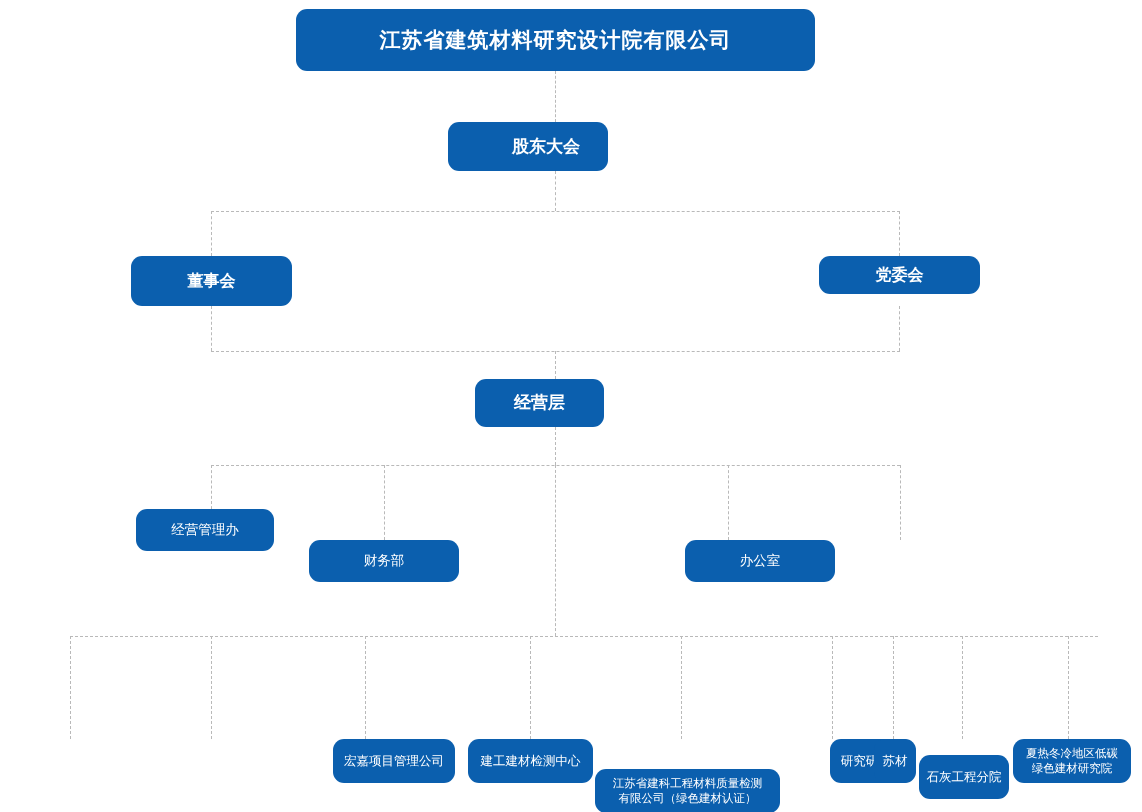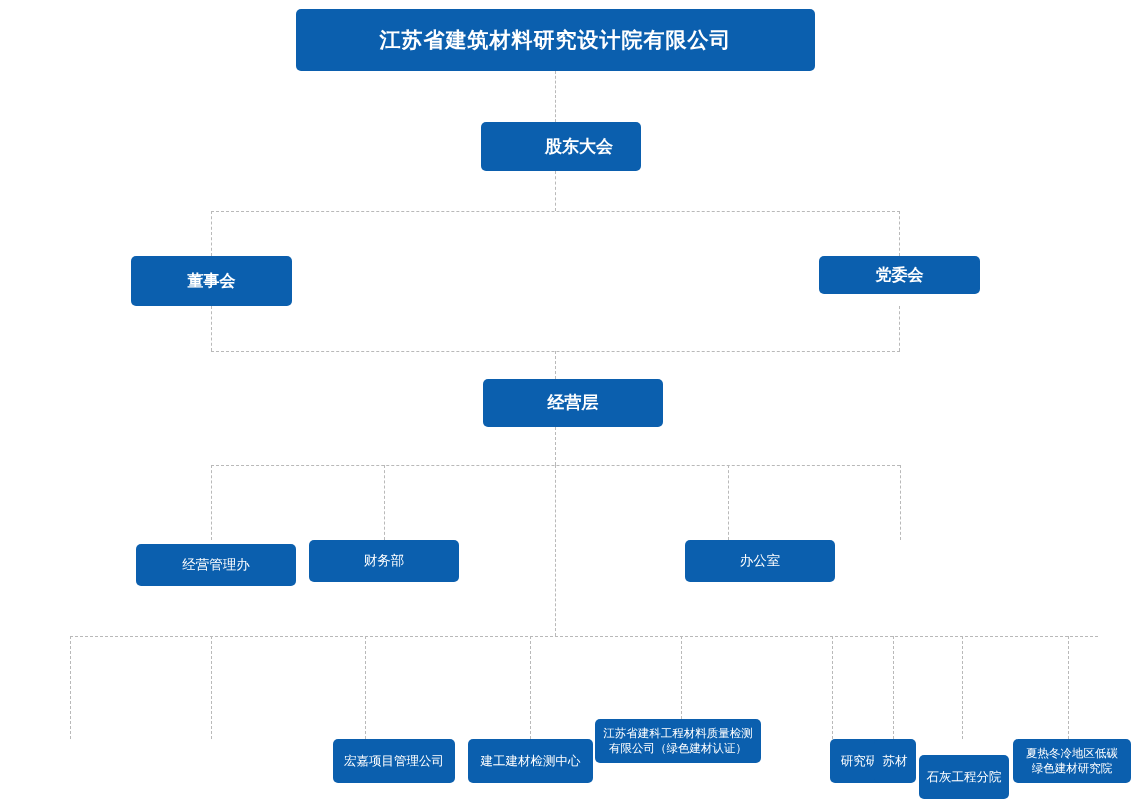--- a/index.html
+++ b/index.html
@@ -15,21 +15,21 @@
     position: relative;
     width: 1142px;
     height: 812px;
     overflow: hidden;
     background: #ffffff;
   }
   .node {
     position: absolute;
     box-sizing: border-box;
     background: #0b5fae;
-    border-radius: 5px;
+    border-radius: 11px;
     color: #ffffff;
     display: flex;
     align-items: center;
     justify-content: center;
     text-align: center;
     line-height: 1.28;
     padding: 2px 6px;
     white-space: pre-line;
   }
   .n-root {
@@ -104,35 +104,35 @@
   <div class="line v-line" style="left:365px; top:636px; height:103px;"></div>
   <div class="line v-line" style="left:530px; top:636px; height:103px;"></div>
   <div class="line v-line" style="left:681px; top:636px; height:103px;"></div>
   <div class="line v-line" style="left:832px; top:636px; height:103px;"></div>
   <div class="line v-line" style="left:893px; top:636px; height:103px;"></div>
   <div class="line v-line" style="left:962px; top:636px; height:103px;"></div>
   <div class="line v-line" style="left:1068px; top:636px; height:103px;"></div>
 
   <div class="node n-root" style="left:296px; top:9px; width:519px; height:62px;">江苏省建筑材料研究设计院有限公司</div>
 
-  <div class="node n-l1" style="left:481px; top:122px; width:160px; height:49px;padding-left:42px;">股东大会</div>
+  <div class="node n-l1" style="left:448px; top:122px; width:160px; height:49px;padding-left:42px;">股东大会</div>
 
   <div class="node n-l2" style="left:131px; top:256px; width:161px; height:50px;">董事会</div>
 
   <div class="node n-l2" style="left:819px; top:256px; width:161px; height:38px;">党委会</div>
 
-  <div class="node n-l1" style="left:475px; top:379px; width:180px; height:48px;margin-left:8px;">经营层</div>
+  <div class="node n-l1" style="left:475px; top:379px; width:129px; height:48px;">经营层</div>
 
-  <div class="node n-l3" style="left:136px; top:544px; width:160px; height:42px;">经营管理办</div>
+  <div class="node n-l3" style="left:136px; top:509px; width:138px; height:42px;">经营管理办</div>
   <div class="node n-l3" style="left:309px; top:540px; width:150px; height:42px;">财务部</div>
   <div class="node n-l3" style="left:654px; top:540px; width:150px; height:42px;margin-left:31px;">办公室</div>
 
   <div class="node n-l4" style="left:297px; top:739px; width:122px; height:44px;margin-left:36px;">宏嘉项目管理公司</div>
   <div class="node n-l4" style="left:468px; top:739px; width:125px; height:44px;">建工建材检测中心</div>
-  <div class="node n-l4-sm" style="left:595px; top:719px; width:166px; height:44px;">江苏省建科工程材料质量检测
+  <div class="node n-l4-sm" style="left:595px; top:769px; width:185px; height:44px;">江苏省建科工程材料质量检测
 有限公司（绿色建材认证）</div>
   <div class="node n-l4" style="left:794px; top:739px; width:84px; height:44px;margin-left:36px;">研究研发所</div>
   <div class="node n-l4" style="left:874px; top:739px; width:42px; height:44px;">苏材</div>
   <div class="node n-l4" style="left:919px; top:739px; width:90px; height:44px;margin-top:16px;">石灰工程分院</div>
   <div class="node n-l4-sm" style="left:1013px; top:739px; width:118px; height:44px;">夏热冬冷地区低碳
 绿色建材研究院</div>
 
 </div>
 
 </body></html>

